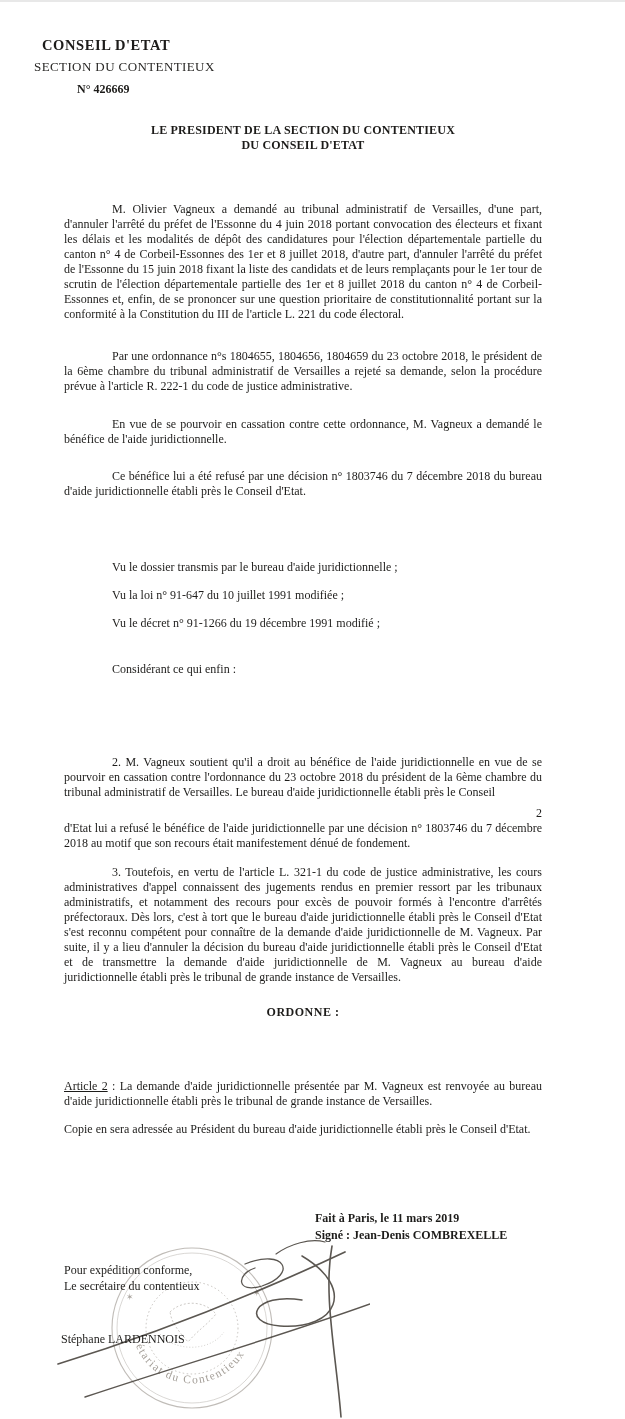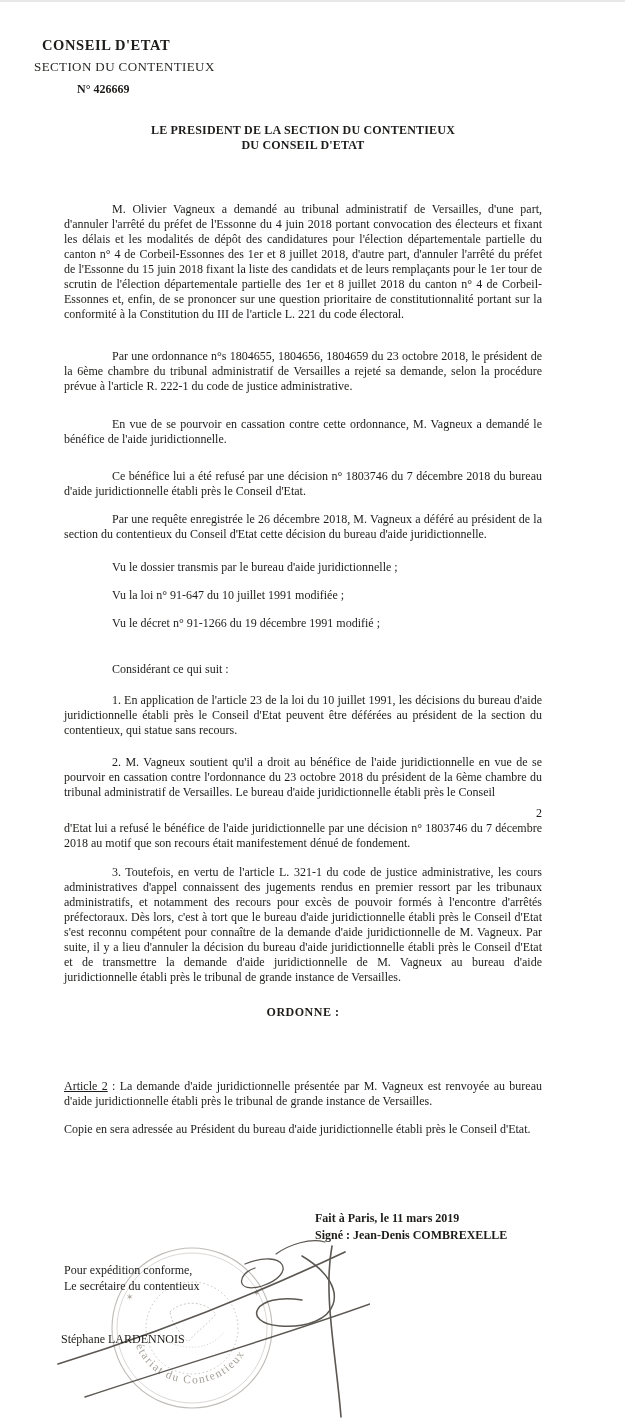--- a/index.html
+++ b/index.html
@@ -59,28 +59,26 @@
 
   <div class="abs doc-title">
     <div>LE PRESIDENT DE LA SECTION DU CONTENTIEUX</div>
     <div>DU CONSEIL D'ETAT</div>
   </div>
 
   <div class="abs col para indent p1">M. Olivier Vagneux a demandé au tribunal administratif de Versailles, d'une part, d'annuler l'arrêté du préfet de l'Essonne du 4 juin 2018 portant convocation des électeurs et fixant les délais et les modalités de dépôt des candidatures pour l'élection départementale partielle du canton n° 4 de Corbeil-Essonnes des 1er et 8 juillet 2018, d'autre part, d'annuler l'arrêté du préfet de l'Essonne du 15 juin 2018 fixant la liste des candidats et de leurs remplaçants pour le 1er tour de scrutin de l'élection départementale partielle des 1er et 8 juillet 2018 du canton n° 4 de Corbeil-Essonnes et, enfin, de se prononcer sur une question prioritaire de constitutionnalité portant sur la conformité à la Constitution du III de l'article L. 221 du code électoral.</div>
   <div class="abs col para indent p2">Par une ordonnance n°s 1804655, 1804656, 1804659 du 23 octobre 2018, le président de la 6ème chambre du tribunal administratif de Versailles a rejeté sa demande, selon la procédure prévue à l'article R. 222-1 du code de justice administrative.</div>
   <div class="abs col para indent p3">En vue de se pourvoir en cassation contre cette ordonnance, M. Vagneux a demandé le bénéfice de l'aide juridictionnelle.</div>
   <div class="abs col para indent p4">Ce bénéfice lui a été refusé par une décision n° 1803746 du 7 décembre 2018 du bureau d'aide juridictionnelle établi près le Conseil d'Etat.</div>
-  <div class="abs col para indent p5">Par une requête enregistrée le 26 décembre 2018, M. Vagneux a déféré au président de la section du contentieux du Conseil d'Etat cette décision du bureau d'aide juridictionnelle.</div>
 
   <div class="abs col para indent visa1">Vu le dossier transmis par le bureau d'aide juridictionnelle ;</div>
   <div class="abs col para indent visa2">Vu la loi n° 91-647 du 10 juillet 1991 modifiée ;</div>
   <div class="abs col para indent visa3">Vu le décret n° 91-1266 du 19 décembre 1991 modifié ;</div>
 
-  <div class="abs col para indent consid">Considérant ce qui suit :</div>
-  <div class="abs col para indent c1">1. En application de l'article 23 de la loi du 10 juillet 1991, les décisions du bureau d'aide juridictionnelle établi près le Conseil d'Etat peuvent être déférées au président de la section du contentieux, qui statue sans recours.</div>
+  <div class="abs col para indent consid">Considérant ce qui enfin :</div>
   <div class="abs col para indent c2">2. M. Vagneux soutient qu'il a droit au bénéfice de l'aide juridictionnelle en vue de se pourvoir en cassation contre l'ordonnance du 23 octobre 2018 du président de la 6ème chambre du tribunal administratif de Versailles. Le bureau d'aide juridictionnelle établi près le Conseil</div>
 
   <div class="abs col pagenum">2</div>
   <div class="abs col para c2cont">d'Etat lui a refusé le bénéfice de l'aide juridictionnelle par une décision n° 1803746 du 7 décembre 2018 au motif que son recours était manifestement dénué de fondement.</div>
   <div class="abs col para indent c3">3. Toutefois, en vertu de l'article L. 321-1 du code de justice administrative, les cours administratives d'appel connaissent des jugements rendus en premier ressort par les tribunaux administratifs, et notamment des recours pour excès de pouvoir formés à l'encontre d'arrêtés préfectoraux. Dès lors, c'est à tort que le bureau d'aide juridictionnelle établi près le Conseil d'Etat s'est reconnu compétent pour connaître de la demande d'aide juridictionnelle de M. Vagneux. Par suite, il y a lieu d'annuler la décision du bureau d'aide juridictionnelle établi près le Conseil d'Etat et de transmettre la demande d'aide juridictionnelle de M. Vagneux au bureau d'aide juridictionnelle établi près le tribunal de grande instance de Versailles.</div>
 
   <div class="abs col ordonne">ORDONNE :</div>
 
 
   <div class="abs col para a2">

